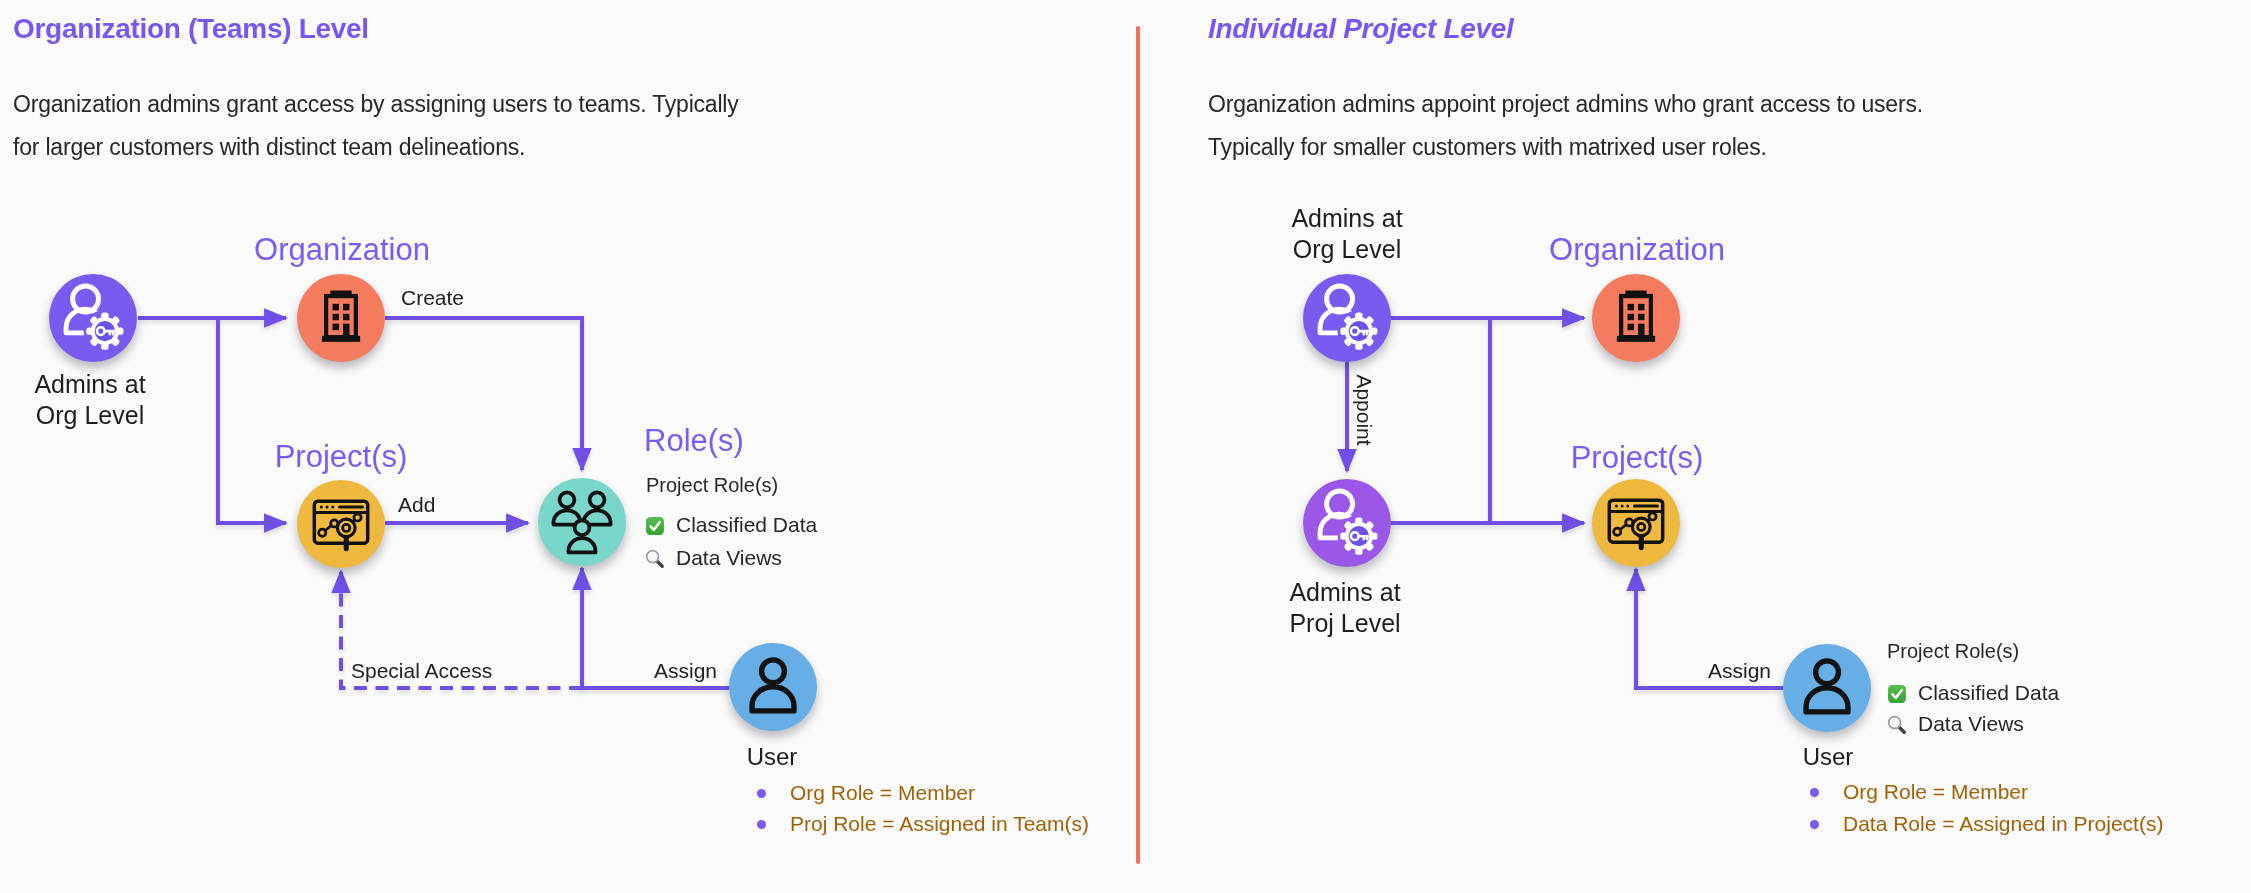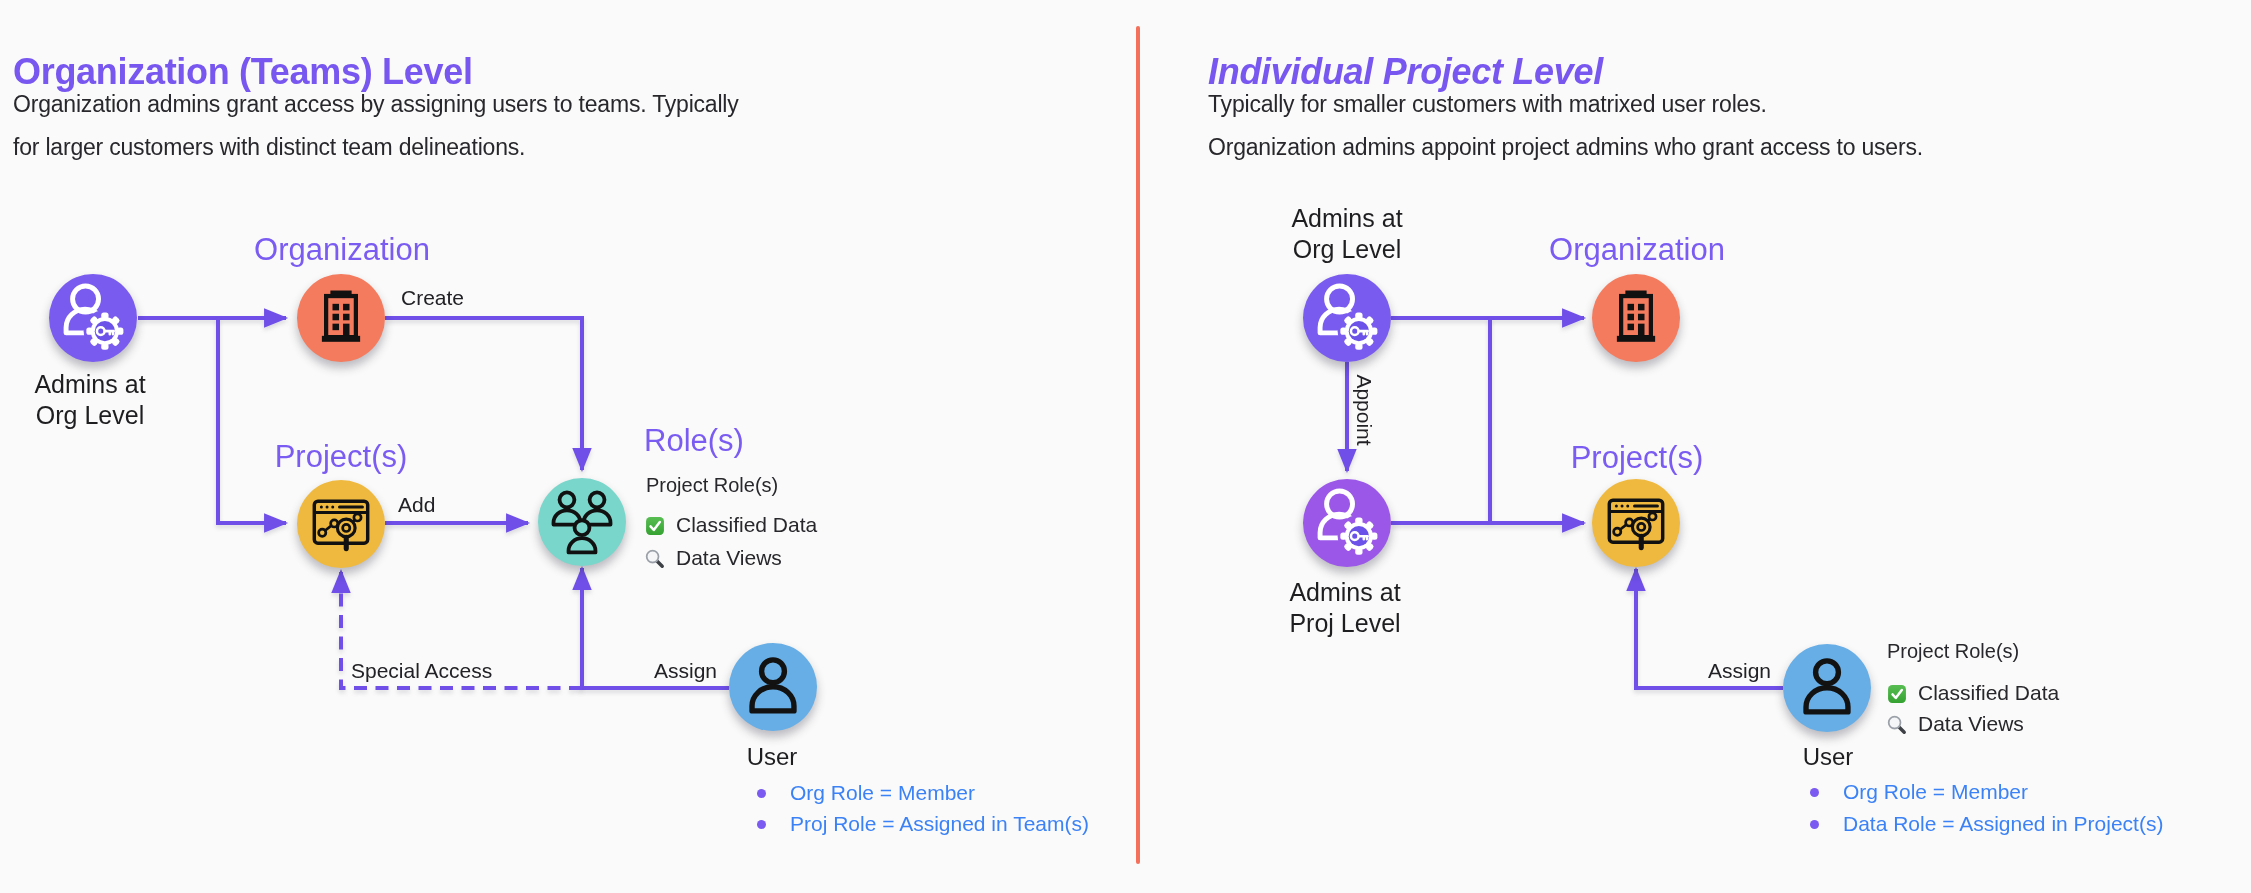--- a/index.html
+++ b/index.html
@@ -22,22 +22,22 @@
   html,body{width:2251px;height:893px;}
   body{
     background:var(--bg);
     font-family:"Liberation Sans","DejaVu Sans",sans-serif;
     color:var(--text);
     position:relative;
     overflow:hidden;
   }
   .abs{position:absolute;}
   .panel-title{
-    font-size:36px;font-weight:bold;color:var(--title);
-    letter-spacing:-0.3px;white-space:nowrap;margin-top:38px;
+    font-size:28px;font-weight:bold;color:var(--title);
+    letter-spacing:-0.3px;white-space:nowrap;
   }
   .panel-desc{
     font-size:23px;line-height:43px;color:var(--text);white-space:nowrap;letter-spacing:-0.2px;
   }
   .node-label{
     font-size:31px;color:var(--nodeLabel);white-space:nowrap;
   }
   .node-label.centered{transform:translateX(-50%);text-align:center;}
   .black-label{
     font-size:25px;color:#1E1E21;line-height:31px;text-align:center;
@@ -61,21 +61,21 @@
   }
   .role-row .ricon{width:22px;height:22px;flex:0 0 auto;display:block;}
   .role-row .rtext{font-size:21px;color:#28282C;}
   .bullet-row{
     display:flex;align-items:center;gap:24px;transform:translateY(-50%);
     white-space:nowrap;
   }
   .bullet-dot{
     width:9px;height:9px;border-radius:50%;background:var(--bullet);flex:0 0 auto;
   }
-  .bullet-text{font-size:21px;color:#3b82f6;}
+  .bullet-text{font-size:21px;color:#a16207;}
   .circle-node{
     width:88px;height:88px;border-radius:50%;
     display:flex;align-items:center;justify-content:center;
     box-shadow:0 6px 10px rgba(40,40,60,0.30);
   }
   .circle-node svg{display:block;}
   .c-admin{background:var(--adminCircle);--halo:var(--adminCircle);}
   .c-projadmin{background:var(--projAdminCircle);--halo:var(--projAdminCircle);}
   .c-org{background:var(--orgCircle);}
   .c-project{background:var(--projectCircle);}
@@ -278,22 +278,22 @@
   </div>
   <div class="abs bullet-row" style="left:757px;top:824px;justify-content:center;">
     <span class="bullet-dot"></span>
     <span class="bullet-text">Proj Role = Assigned in Team(s)</span>
   </div>
 </div>
 
 <div>
   <div class="abs panel-title" style="left:1208px;top:13px;font-style:italic;">Individual Project Level</div>
   <div class="abs panel-desc" style="left:1208px;top:83px;">
+    <div>Organization admins appoint project admins who grant access to users.</div>
     <div>Typically for smaller customers with matrixed user roles.</div>
-    <div>Organization admins appoint project admins who grant access to users.</div>
   </div>
 
   <div class="abs black-label" style="left:1347px;top:203px;">
     <div>Admins at</div>
     <div>Org Level</div>
   </div>
   <div class="abs circle-node c-admin" style="left:1303px;top:274px;">
     <svg width="76" height="76">
         <use href="#icon-admin"></use>
       </svg>

